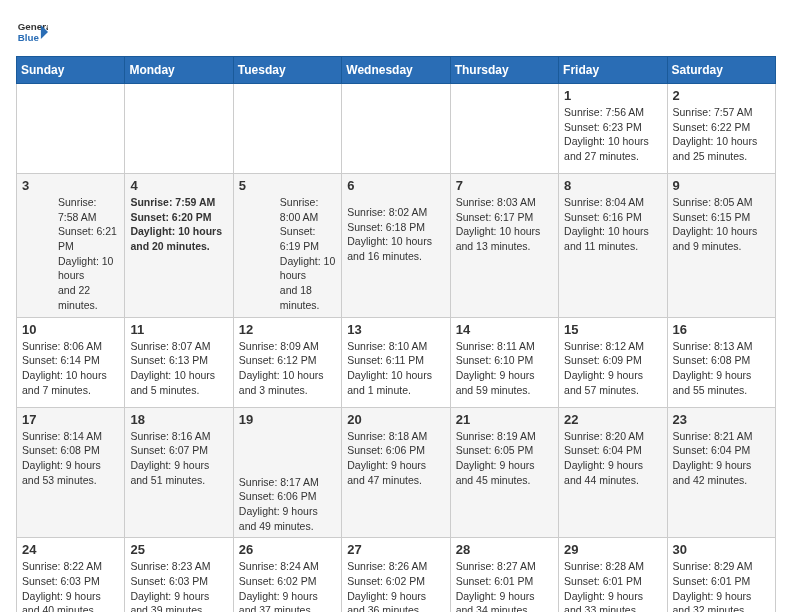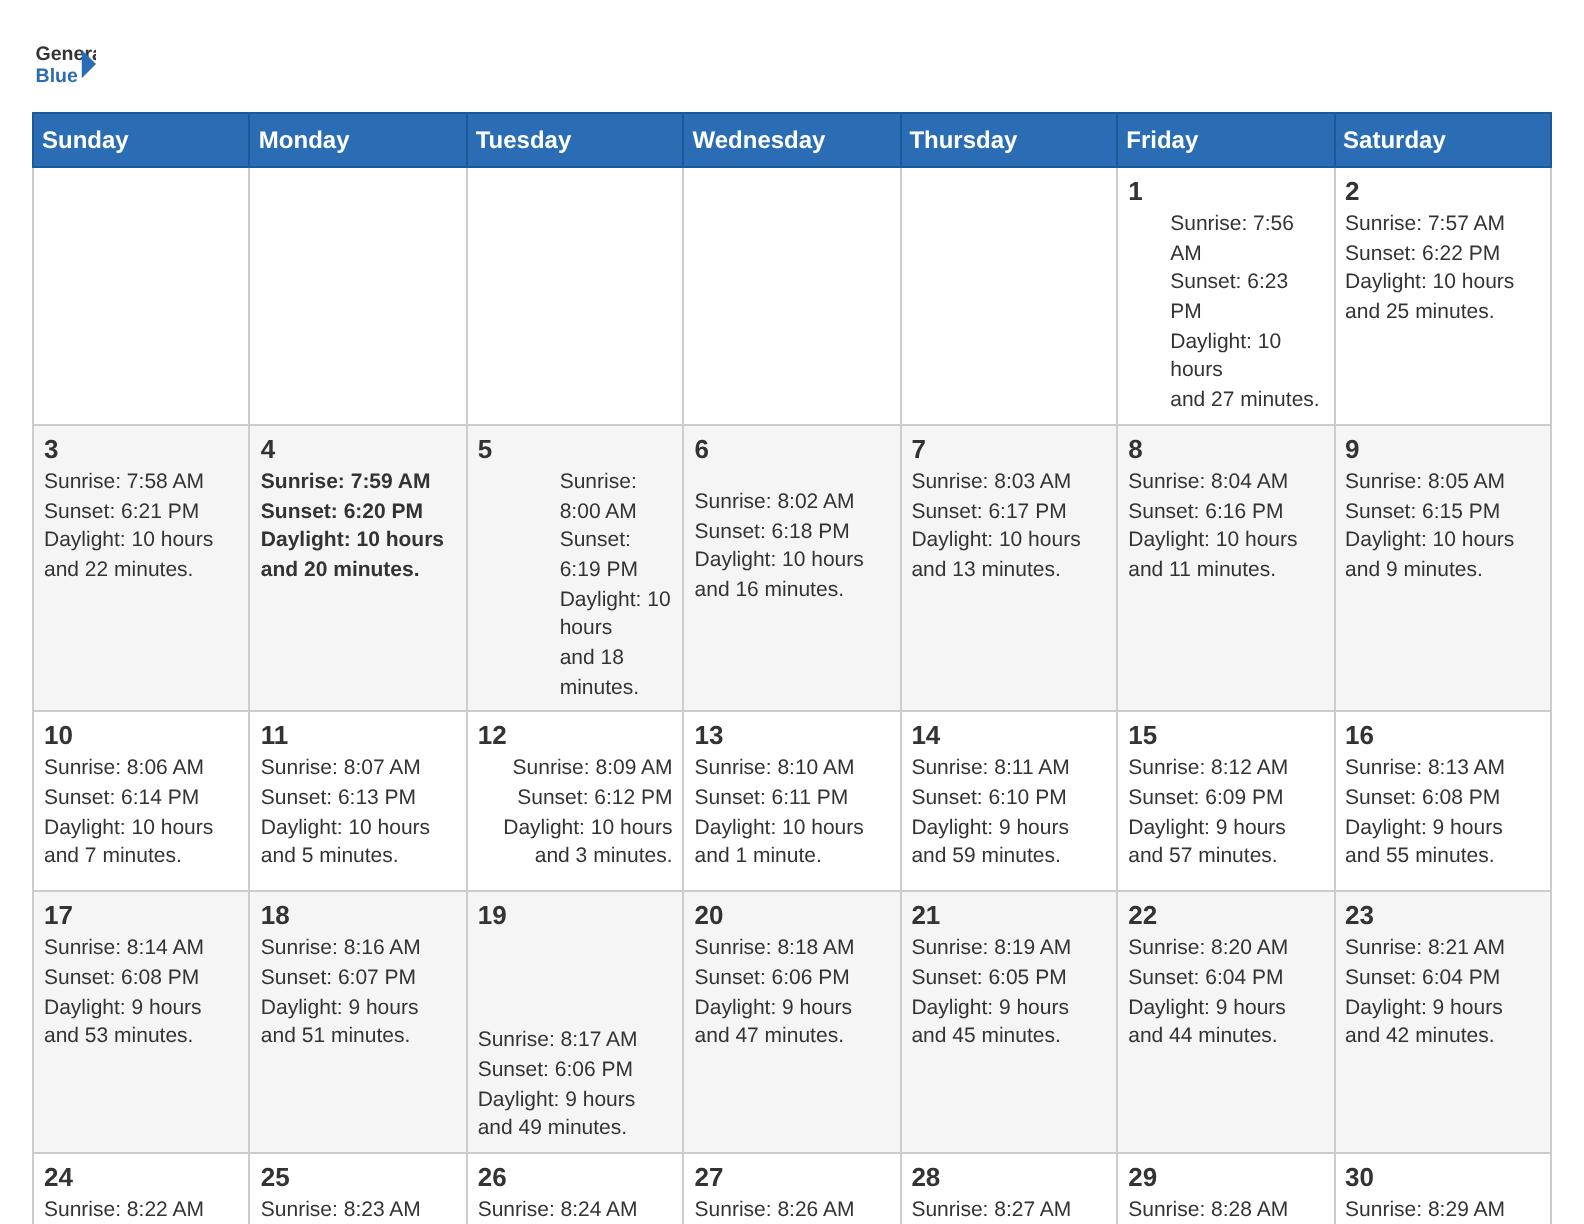--- a/index.html
+++ b/index.html
@@ -112,37 +112,37 @@
   </thead>
   <tbody>
   <tr>
         <td class="empty-cell"></td>
         <td class="empty-cell"></td>
         <td class="empty-cell"></td>
         <td class="empty-cell"></td>
         <td class="empty-cell"></td>
         <td>
           <span class="day-number">1</span>
-          <div class="day-info" style="white-space: pre-line; margin-left: 21px;">Sunrise: 7:56 AM
+          <div class="day-info" style="white-space: pre-line;">Sunrise: 7:56 AM
 Sunset: 6:23 PM
 Daylight: 10 hours
 and 27 minutes.</div>
         </td>
         <td>
           <span class="day-number">2</span>
           <div class="day-info" style="white-space: pre-line;">Sunrise: 7:57 AM
 Sunset: 6:22 PM
 Daylight: 10 hours
 and 25 minutes.</div>
         </td>
       </tr>
       <tr>
         <td>
           <span class="day-number">3</span>
-          <div class="day-info" style="white-space: pre-line;">Sunrise: 7:58 AM
+          <div class="day-info" style="white-space: pre-line; margin-left: 36px;">Sunrise: 7:58 AM
 Sunset: 6:21 PM
 Daylight: 10 hours
 and 22 minutes.</div>
         </td>
         <td>
           <span class="day-number">4</span>
           <div class="day-info" style="white-space: pre-line; font-weight: bold;">Sunrise: 7:59 AM
 Sunset: 6:20 PM
 Daylight: 10 hours
 and 20 minutes.</div>
@@ -193,21 +193,21 @@
         </td>
         <td>
           <span class="day-number">11</span>
           <div class="day-info" style="white-space: pre-line;">Sunrise: 8:07 AM
 Sunset: 6:13 PM
 Daylight: 10 hours
 and 5 minutes.</div>
         </td>
         <td>
           <span class="day-number">12</span>
-          <div class="day-info" style="white-space: pre-line; text-align: right;">Sunrise: 8:09 AM
+          <div class="day-info" style="white-space: pre-line;">Sunrise: 8:09 AM
 Sunset: 6:12 PM
 Daylight: 10 hours
 and 3 minutes.</div>
         </td>
         <td>
           <span class="day-number">13</span>
           <div class="day-info" style="white-space: pre-line;">Sunrise: 8:10 AM
 Sunset: 6:11 PM
 Daylight: 10 hours
 and 1 minute.</div>

